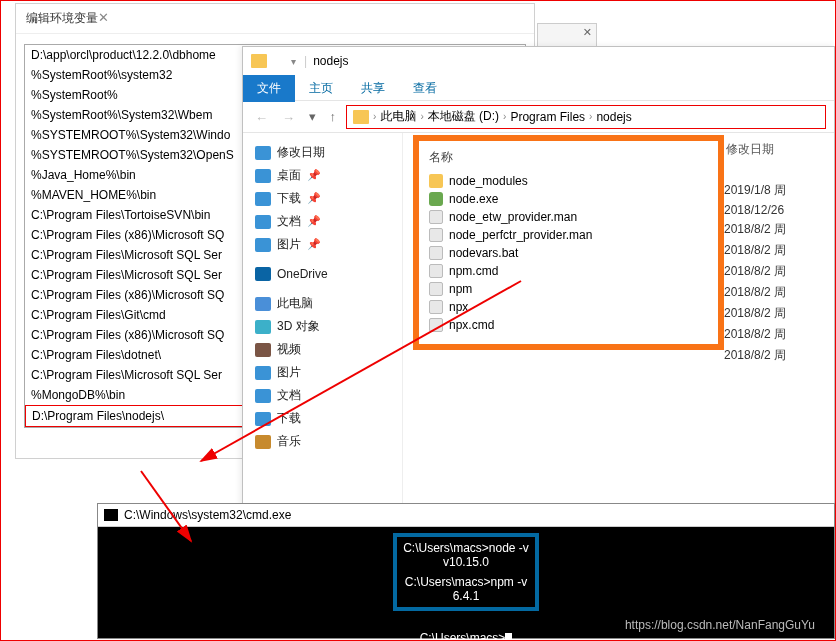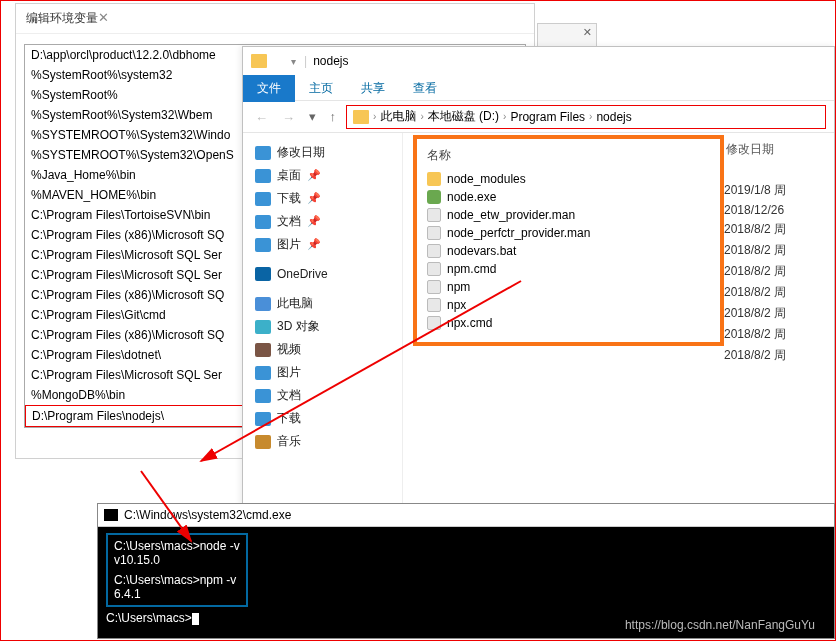--- a/index.html
+++ b/index.html
@@ -38,38 +38,38 @@
 .dl { background: #3a93d6; }
 .doc { background: #3a93d6; }
 .pic { background: #3a93d6; }
 .od { background: #0a64a4; }
 .pc { background: #4a8fd8; }
 .obj { background: #3cb0c9; }
 .vid { background: #7a5545; }
 .mus { background: #c78a2e; }
 .exp-files { flex: 1; padding: 0 10px; font-size: 12px; display: flex; }
 .files-col { flex: 1; }
-.files-box { border: 4px solid #f97316; padding: 6px 6px 10px 6px; margin-top: 2px; }
+.files-box { border: 6px solid #f97316; padding: 6px 6px 10px 6px; margin-top: 2px; }
 .ftitle { color: #444; padding: 2px 4px 6px 4px; }
 .frow { display: flex; align-items: center; gap: 6px; padding: 2px 4px; }
 .ficon { width: 14px; height: 14px; border-radius: 2px; }
 .ficon.folder { background: #f7c655; }
 .ficon.exe { background: #6aa84f; border-radius: 3px; }
 .ficon.file { background: #e8e8e8; border: 1px solid #bbb; }
 .dates-col { width: 100px; padding-top: 4px; }
 .date-header { color: #555; padding: 4px 2px 22px 2px; font-family: Liberation Mono, monospace; }
 .date { padding: 2px 0; color: #333; }
 .pin { color: #888; font-size: 11px; float: right; }
 
 
-.cmd { position: absolute; left: 96px; top: 502px; right: 0; height: 136px; background: #000; border: 1px solid #888; }
+.cmd { position: absolute; left: 96px; top: 502px; right: 0; height: 136px; background: #000; border: 1px solid #888; text-align: center; }
 .cmd-title { background: #fff; color: #000; font-size: 12px; padding: 4px 6px; display: flex; align-items: center; gap: 6px; border-bottom: 1px solid #ccc; }
 .cmd-title .cmd-icon { width: 14px; height: 12px; background: #000; }
 .cmd-body { padding: 6px 8px; font-family: Consolas, monospace; font-size: 12px; color: #fff; }
-.cmd-box { border: 2px solid #0369a1; padding: 4px 6px; display: inline-block; min-width: 140px; margin-bottom: 4px; }
+.cmd-box { border: 4px solid #0369a1; padding: 4px 6px; display: inline-block; min-width: 140px; margin-bottom: 20px; }
 .cmd-line { white-space: pre; }
 .cursor { display: inline-block; width: 7px; height: 12px; background: #fff; vertical-align: middle; }
 
 
 .bg-tab { position: absolute; right: 238px; top: 22px; width: 60px; height: 24px; border: 1px solid #ccc; border-bottom: none; background: #f5f5f5; }
 .bg-tab .x { position: absolute; right: 4px; top: 2px; font-size: 11px; color: #666; }
 
 
 svg.arrow { position: absolute; pointer-events: none; }
 

